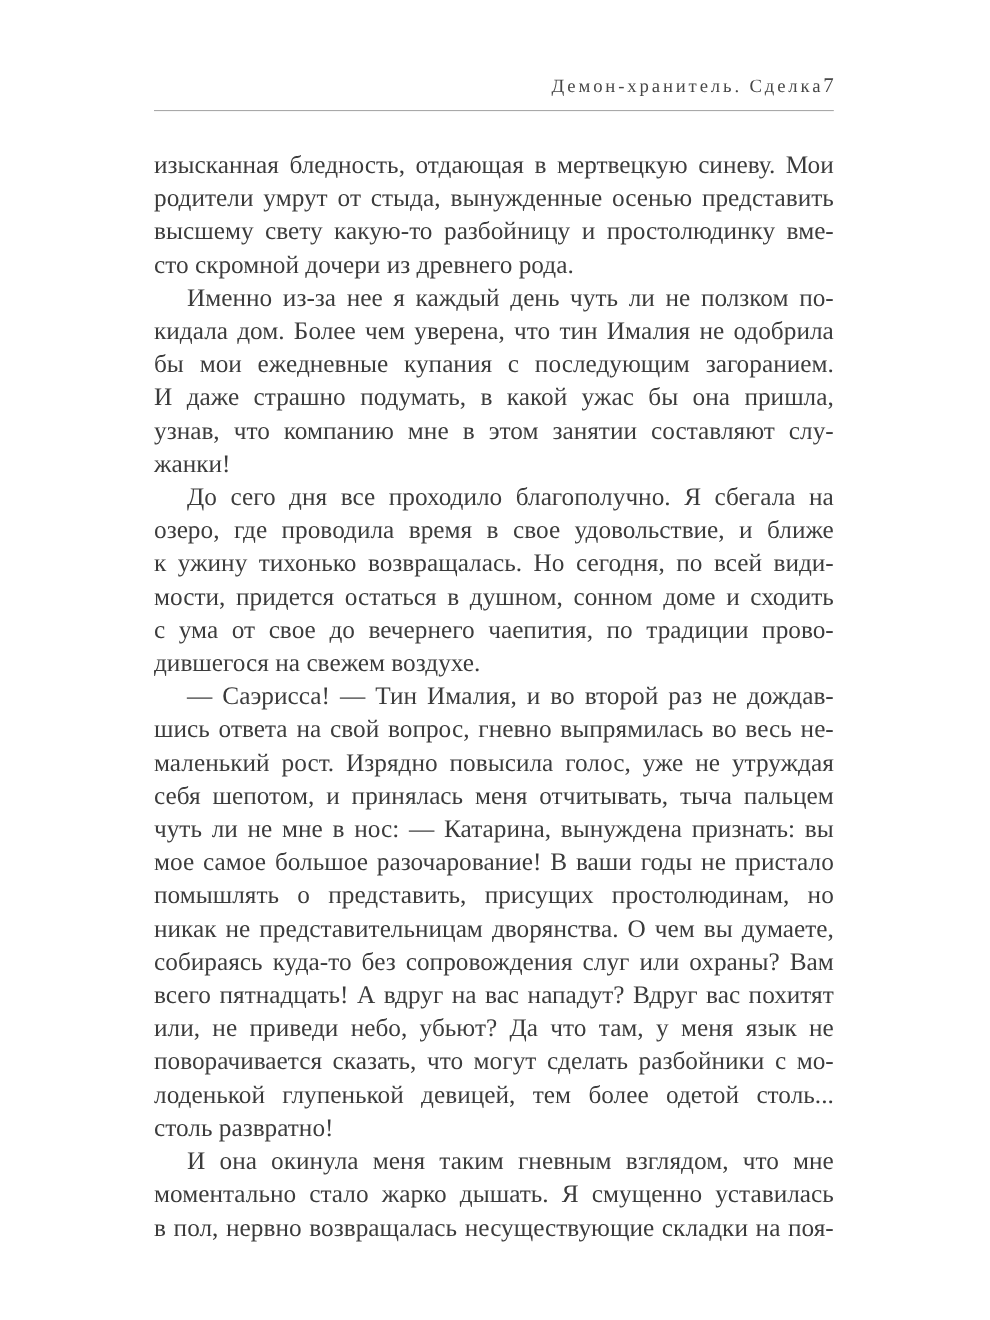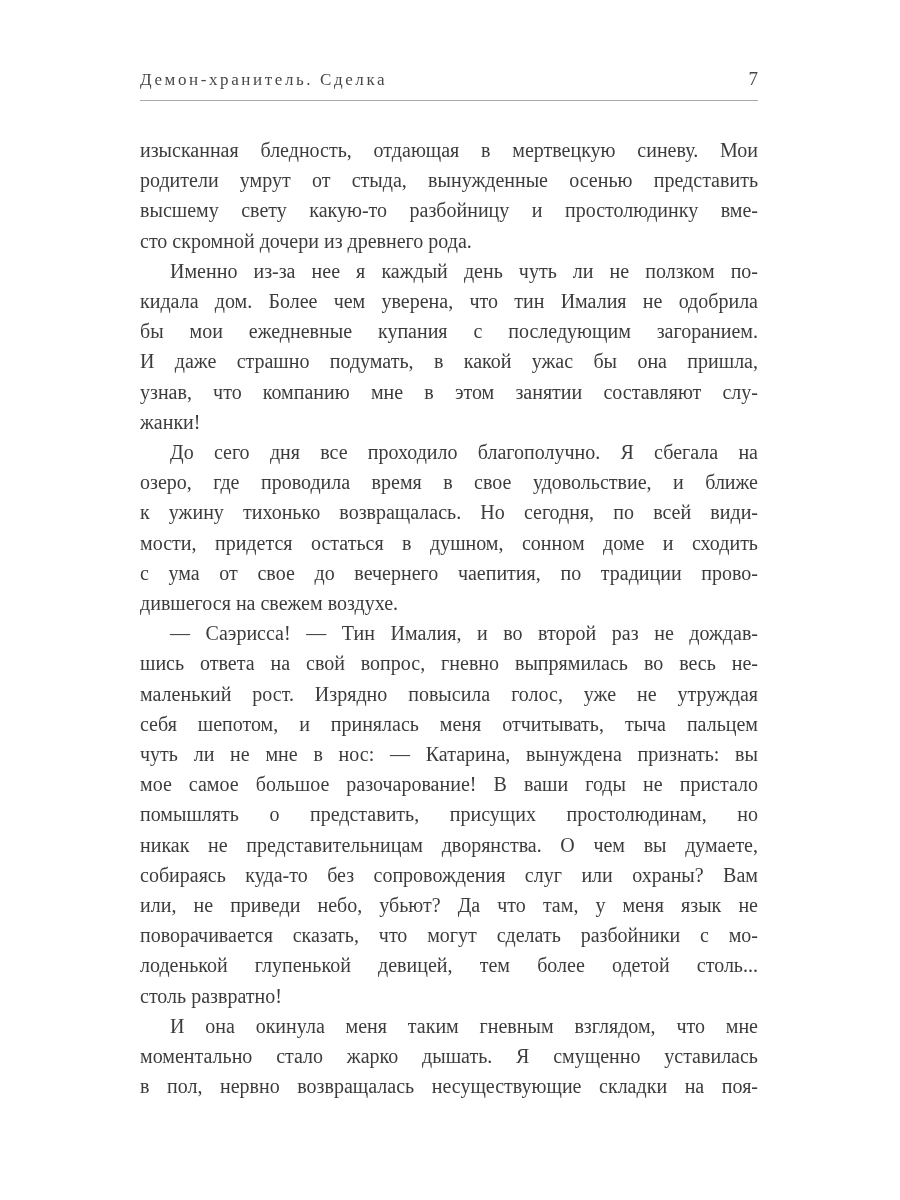--- a/index.html
+++ b/index.html
@@ -13,41 +13,41 @@
     height: 1200px;
     background: #ffffff;
     box-sizing: border-box;
     padding: 68px 142px 0 140px;
     font-family: "Liberation Serif", "DejaVu Serif", serif;
     color: #3a3a3a;
     overflow: hidden;
   }
   .page-header {
     display: flex;
-    justify-content: space-between;
+    justify-content: flex-end;
     align-items: baseline;
   }
   .running-title {
     font-size: 17px;
     letter-spacing: 2.6px;
     color: #474747;
   }
   .page-number {
     font-size: 19px;
     color: #474747;
   }
   .header-rule {
     margin-top: 10px;
     border-bottom: 1px solid #a9a9a9;
     width: 100%;
     height: 0;
   }
   .body-text {
     margin-top: 34px;
-    font-size: 20px;
+    font-size: 23px;
     line-height: 30.2px;
     color: #3c3c3c;
   }
   .paragraph { margin: 0; }
   .line {
     text-align: justify;
     text-align-last: justify;
     white-space: normal;
   }
   .line-last {
@@ -93,20 +93,21 @@
       <div class="paragraph">
         <div class="line line-indent">— Саэрисса! — Тин Ималия, и во второй раз не дождав-</div>
         <div class="line">шись ответа на свой вопрос, гневно выпрямилась во весь не-</div>
         <div class="line">маленький рост. Изрядно повысила голос, уже не утруждая</div>
         <div class="line">себя шепотом, и принялась меня отчитывать, тыча пальцем</div>
         <div class="line">чуть ли не мне в нос: — Катарина, вынуждена признать: вы</div>
         <div class="line">мое самое большое разочарование! В ваши годы не пристало</div>
         <div class="line">помышлять о представить, присущих простолюдинам, но</div>
         <div class="line">никак не представительницам дворянства. О чем вы думаете,</div>
         <div class="line">собираясь куда-то без сопровождения слуг или охраны? Вам</div>
+        <div class="line">всего пятнадцать! А вдруг на вас нападут? Вдруг вас похитят</div>
         <div class="line">или, не приведи небо, убьют? Да что там, у меня язык не</div>
         <div class="line">поворачивается сказать, что могут сделать разбойники с мо-</div>
         <div class="line">лоденькой глупенькой девицей, тем более одетой столь...</div>
         <div class="line line-last">столь развратно!</div>
       </div>
       <div class="paragraph">
         <div class="line line-indent">И она окинула меня таким гневным взглядом, что мне</div>
         <div class="line">моментально стало жарко дышать. Я смущенно уставилась</div>
         <div class="line">в пол, нервно возвращалась несуществующие складки на поя-</div>
       </div>

